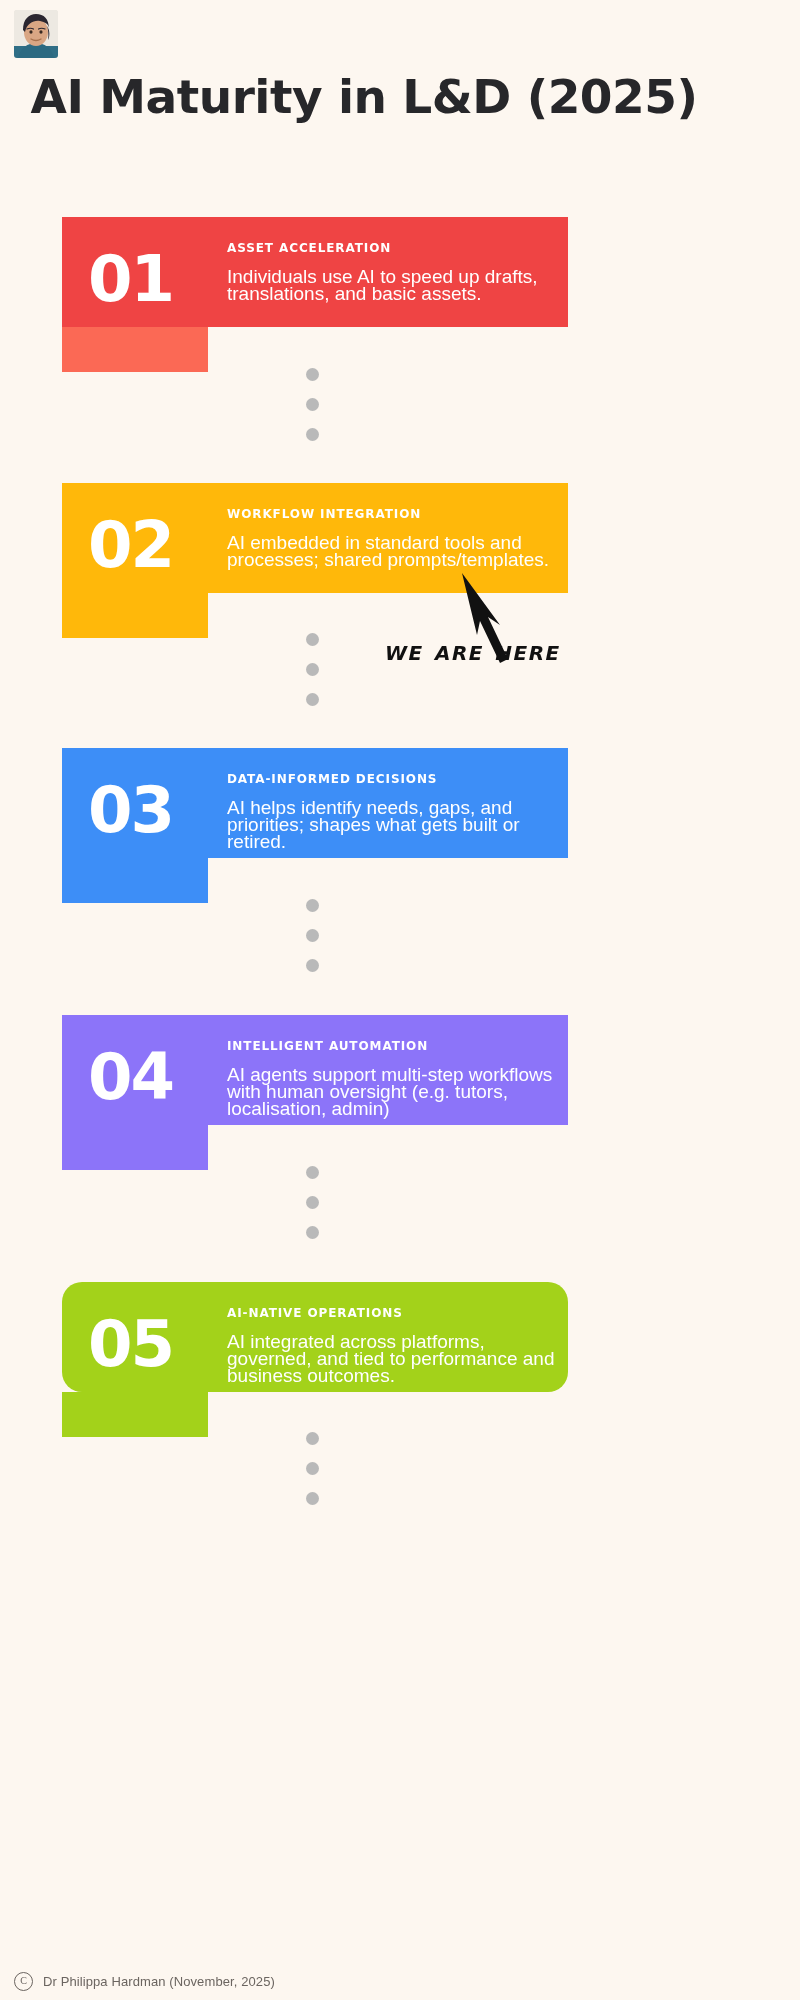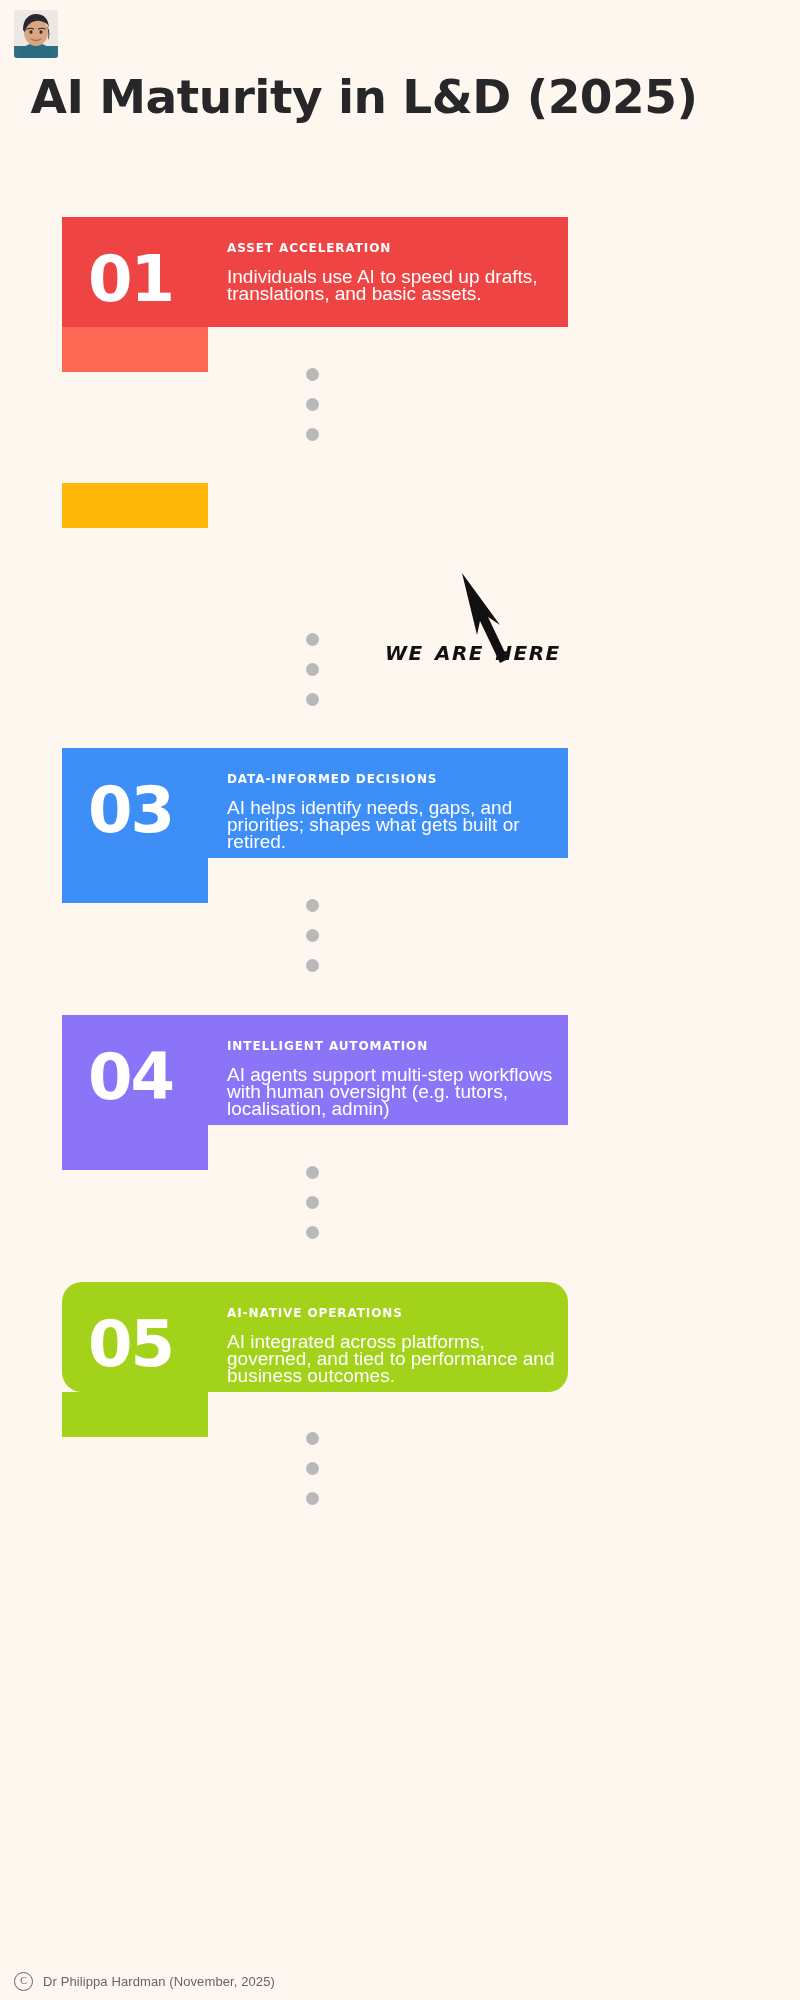--- a/index.html
+++ b/index.html
@@ -201,20 +201,27 @@
   <div class="leg" style="background: rgb(251, 105, 85);"></div>
 </div>
 
 <div class="dots" id="dots-1">
   <div class="dot" style="background: rgb(185, 185, 185);"></div>
   <div class="dot" style="background: rgb(185, 185, 185);"></div>
   <div class="dot" style="background: rgb(185, 185, 185);"></div>
 </div>
 
 <div class="stage" id="stage-2">
+  <div class="bar" style="background: rgb(255, 184, 10);">
+    <div class="num">02</div>
+    <div class="txtwrap">
+      <p class="kicker">WORKFLOW INTEGRATION</p>
+      <p class="desc">AI embedded in standard tools and processes; shared prompts/templates.</p>
+    </div>
+  </div>
   <div class="leg" style="background: rgb(255, 184, 10);"></div>
 </div>
 
 <div class="annotation">
   <svg width="340" height="130" viewBox="0 0 340 130" xmlns="http://www.w3.org/2000/svg">
     <path d="M32 18 L70 70 L58 62 L78 104 L70 108 L50 66 L47 80 Z" fill="#111111"></path>
   </svg>
 </div>
 <div class="annotation-label" style="color: rgb(17, 17, 17);">We are here</div>
 

